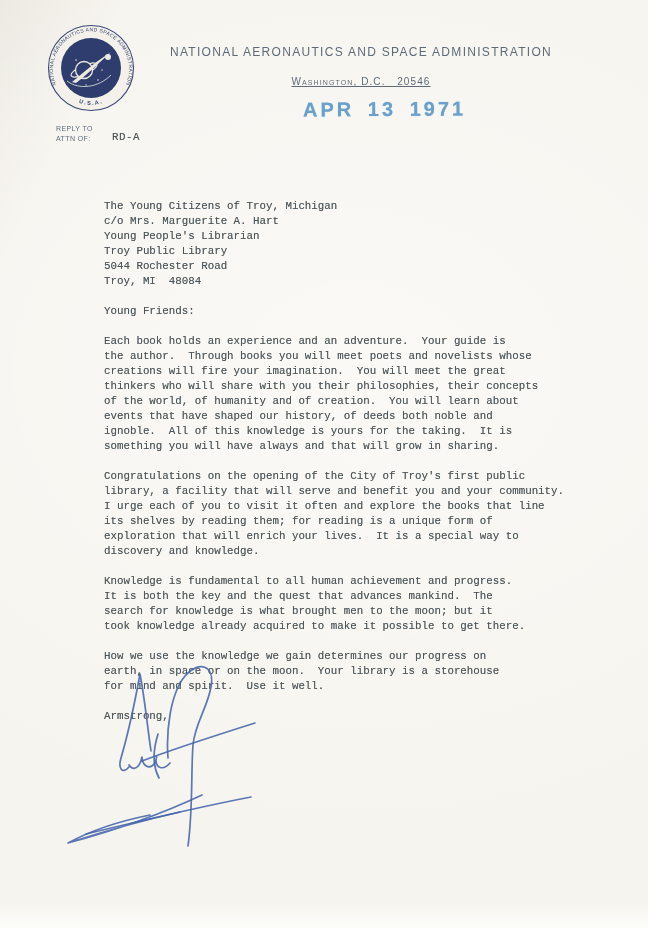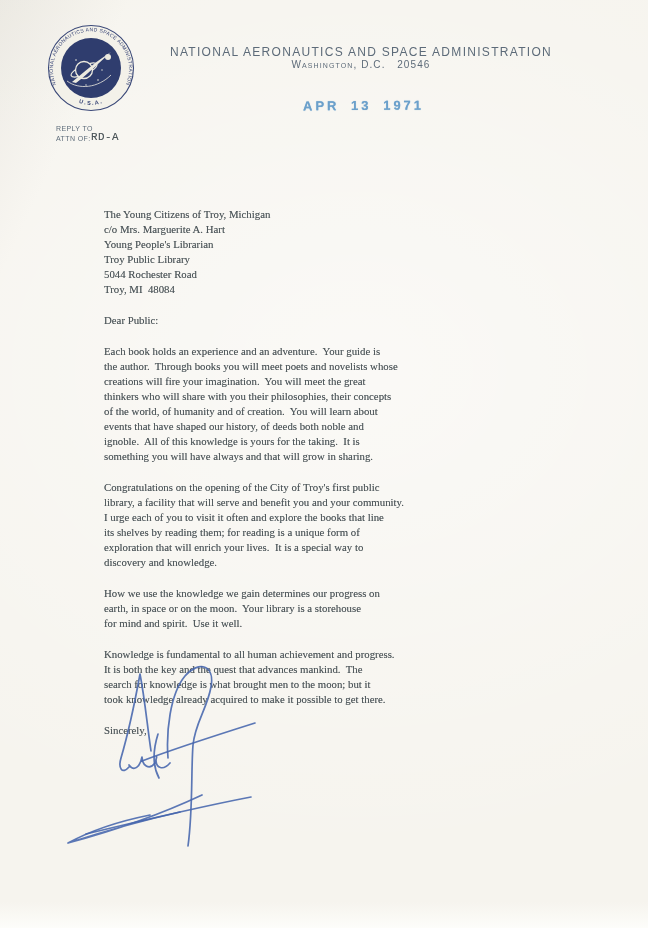--- a/index.html
+++ b/index.html
@@ -18,45 +18,45 @@
     overflow:hidden;
   }
   .bottom-edge{
     position:absolute;left:0;bottom:0;width:648px;height:26px;
     background:linear-gradient(#f6f4ee, #fdfdfa);
   }
   
   .seal{position:absolute;left:46px;top:24px;width:90px;height:88px;}
   .lh-block{position:absolute;left:150px;top:45px;width:422px;text-align:center;color:#5d6b79;}
   .lh-agency{font-size:12px;letter-spacing:1.3px;white-space:nowrap;}
-  .lh-address{margin-top:0;font-size:10px;font-variant:small-caps;letter-spacing:1.1px;white-space:pre;}
+  .lh-address{margin-top:17px;font-size:10px;font-variant:small-caps;letter-spacing:1.1px;white-space:pre;text-decoration:underline;}
   .stamp{
     position:absolute;left:303px;top:98px;
-    font-size:13px;font-weight:bold;letter-spacing:3px;word-spacing:5px;
+    font-size:20px;font-weight:bold;letter-spacing:3px;word-spacing:5px;
     color:#6ba0cb;white-space:nowrap;
     text-shadow:0 0 0.8px rgba(107,160,203,0.8);
     transform:rotate(-0.4deg);
   }
   .reply-label{
     position:absolute;left:56px;top:124px;
     font-size:7px;line-height:9.5px;letter-spacing:0.4px;color:#5d6b79;white-space:pre-line;
   }
   .reply-code{
-    position:absolute;left:91px;top:130px;
+    position:absolute;left:112px;top:130px;
     font-family:"Liberation Mono","DejaVu Sans Mono",monospace;
     font-size:11px;color:#49535a;letter-spacing:0.5px;
   }
   
   .typed{
     font-family:"Liberation Mono","DejaVu Sans Mono",monospace;
     font-size:10.8px;line-height:15px;color:#4c5559;
     text-shadow:0 0 0.4px rgba(76,85,89,0.55);
   }
   .letter-body{position:absolute;left:104px;top:191px;width:500px;}
-  .letter-body .blk{white-space:pre-wrap;margin:16px 0 15px 0;font-family:Liberation Serif, serif;}
+  .letter-body .blk{white-space:pre-wrap;margin:8px 0 15px 0;}
   .sig-block{margin-top:63px;}
   .sig-block div{white-space:pre;}
   .sig-title2{padding-left:13px;}
   
   .sig-svg{position:absolute;left:52px;top:648px;width:230px;height:215px;pointer-events:none;}
   .sig-svg path{stroke:#4565ad;stroke-width:1.7;fill:none;stroke-linecap:round;stroke-linejoin:round;opacity:0.88;}
 </style>
 </head>
 <body>
 
@@ -97,43 +97,43 @@
 ATTN OF:</div>
   <div class="reply-code typed">RD-A</div>
 
   <div class="letter-body typed">
     <div class="blk">The Young Citizens of Troy, Michigan
 c/o Mrs. Marguerite A. Hart
 Young People's Librarian
 Troy Public Library
 5044 Rochester Road
 Troy, MI  48084</div>
-    <div class="blk">Dear Public:</div>
+    <div class="blk">Young Friends:</div>
     <div class="blk">Each book holds an experience and an adventure.  Your guide is
 the author.  Through books you will meet poets and novelists whose
 creations will fire your imagination.  You will meet the great
 thinkers who will share with you their philosophies, their concepts
 of the world, of humanity and of creation.  You will learn about
 events that have shaped our history, of deeds both noble and
 ignoble.  All of this knowledge is yours for the taking.  It is
 something you will have always and that will grow in sharing.</div>
     <div class="blk">Congratulations on the opening of the City of Troy's first public
 library, a facility that will serve and benefit you and your community.
 I urge each of you to visit it often and explore the books that line
 its shelves by reading them; for reading is a unique form of
 exploration that will enrich your lives.  It is a special way to
 discovery and knowledge.</div>
-    <div class="blk">How we use the knowledge we gain determines our progress on
-earth, in space or on the moon.  Your library is a storehouse
-for mind and spirit.  Use it well.</div>
     <div class="blk">Knowledge is fundamental to all human achievement and progress.
 It is both the key and the quest that advances mankind.  The
 search for knowledge is what brought men to the moon; but it
 took knowledge already acquired to make it possible to get there.</div>
-    <div class="blk">Sincerely,</div>
+    <div class="blk">How we use the knowledge we gain determines our progress on
+earth, in space or on the moon.  Your library is a storehouse
+for mind and spirit.  Use it well.</div>
+    <div class="blk">Armstrong,</div>
   </div>
 
   <svg class="sig-svg" viewBox="0 0 230 215" aria-hidden="true">
     <path d="M99,103 C95,76 93,52 88,26 C84,48 76,86 69,110 C66,120 70,127 77,119"></path>
     <path d="M77,117 C82,124 88,119 90,109 C90,117 97,123 103,115 C105,109 105,106 104,112 C104,120 111,123 118,115"></path>
     <path d="M116,110 C114,84 118,46 133,28 C147,12 163,17 159,39 C155,61 143,75 141,97 C139,122 141,162 136,198"></path>
     <path d="M106,86 C101,102 100,117 107,130"></path>
     <path d="M90,113 C124,100 165,87 203,75"></path>
     <path d="M150,147 C118,162 72,180 16,195 C50,184 88,173 128,164 M16,195 C40,182 68,173 98,167"></path>
     <path d="M34,186 C92,172 152,158 199,149"></path>

